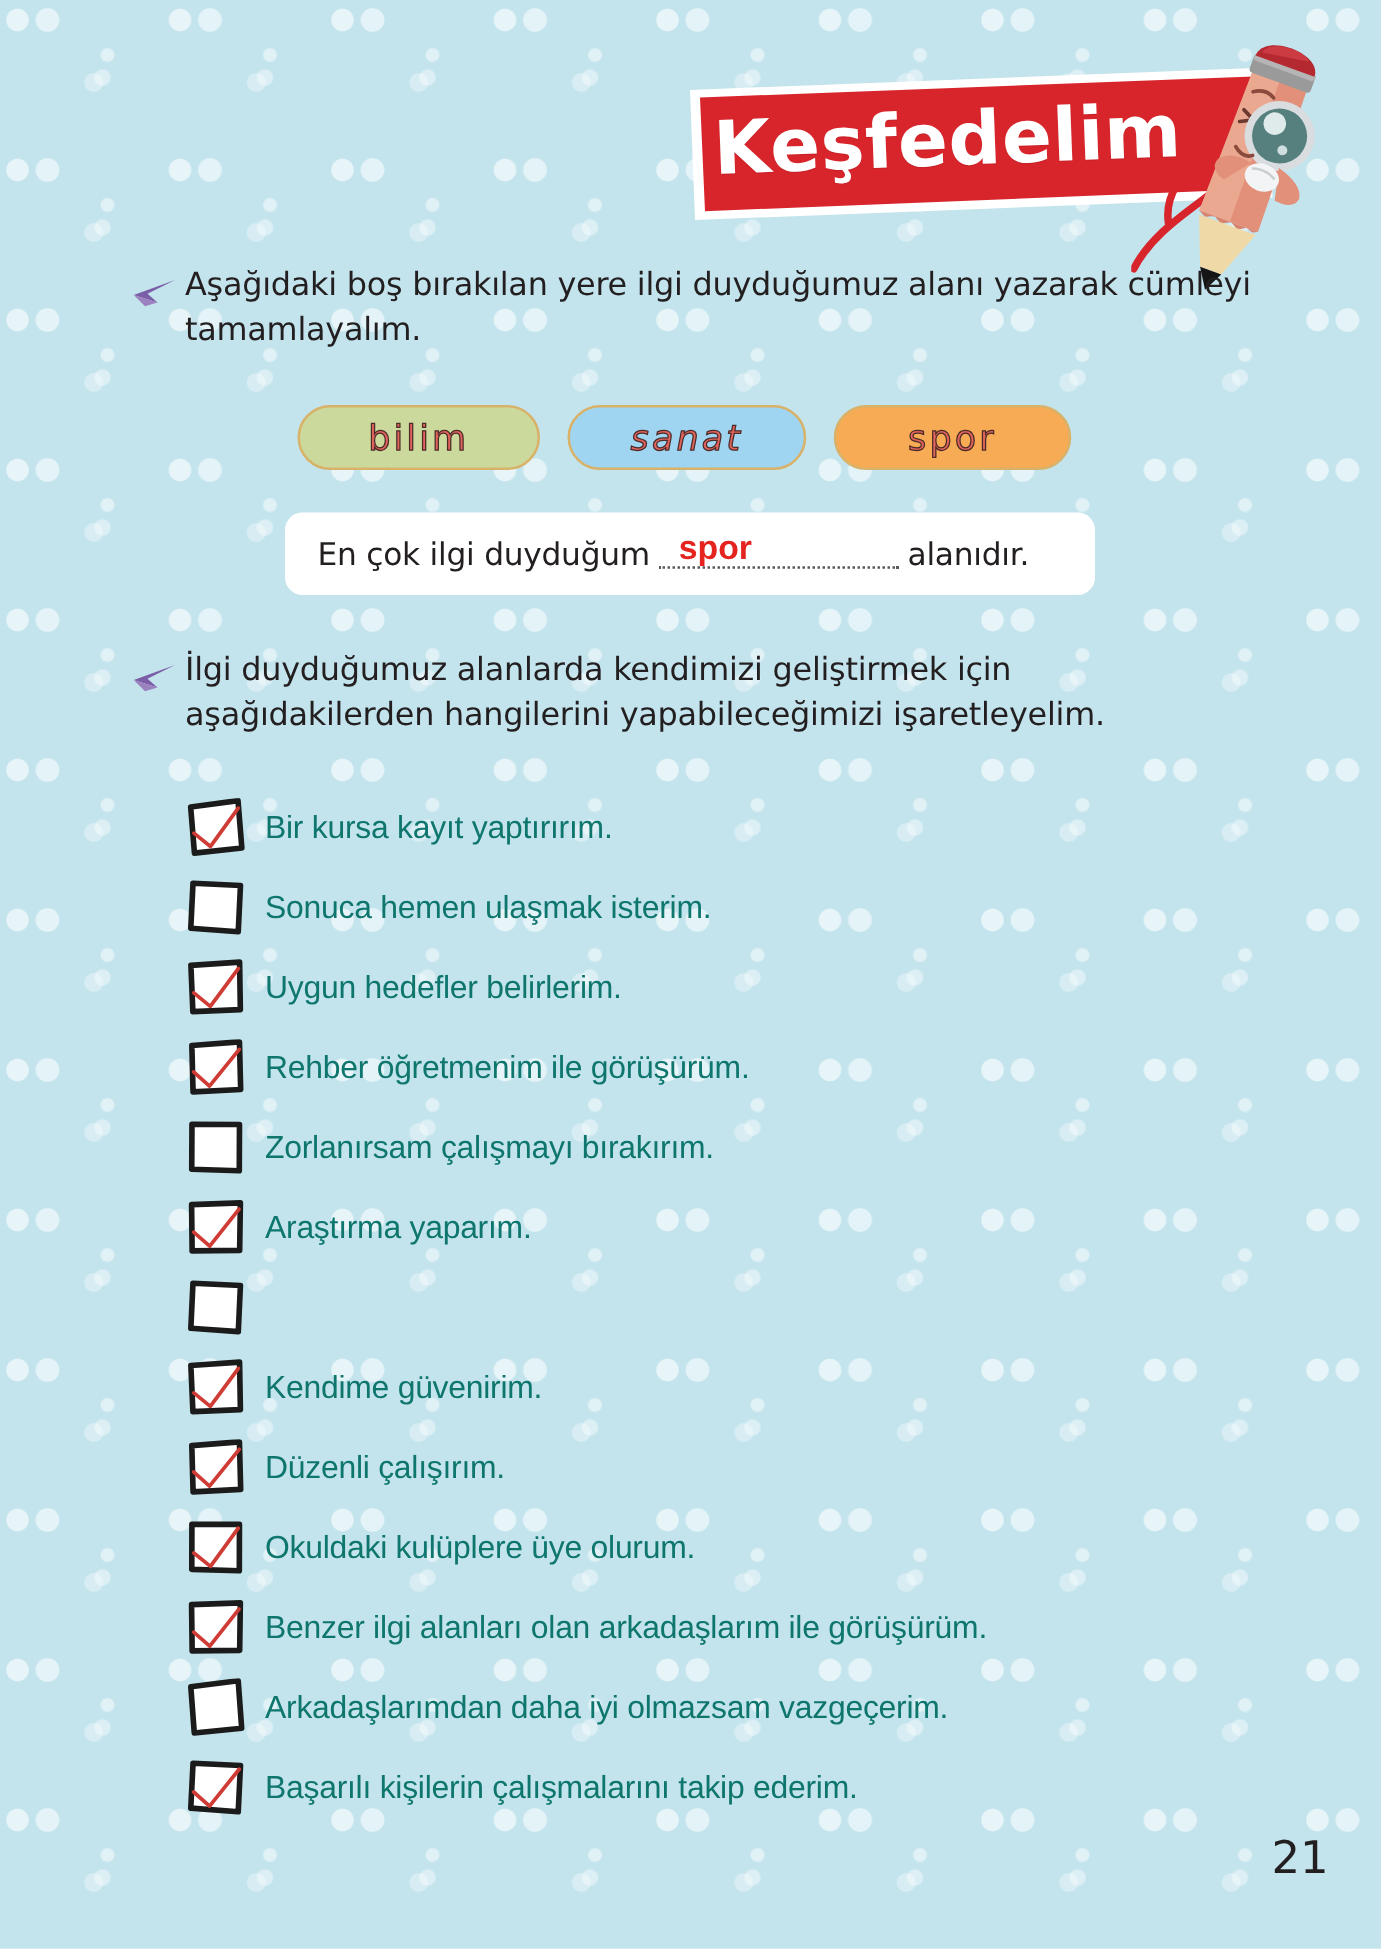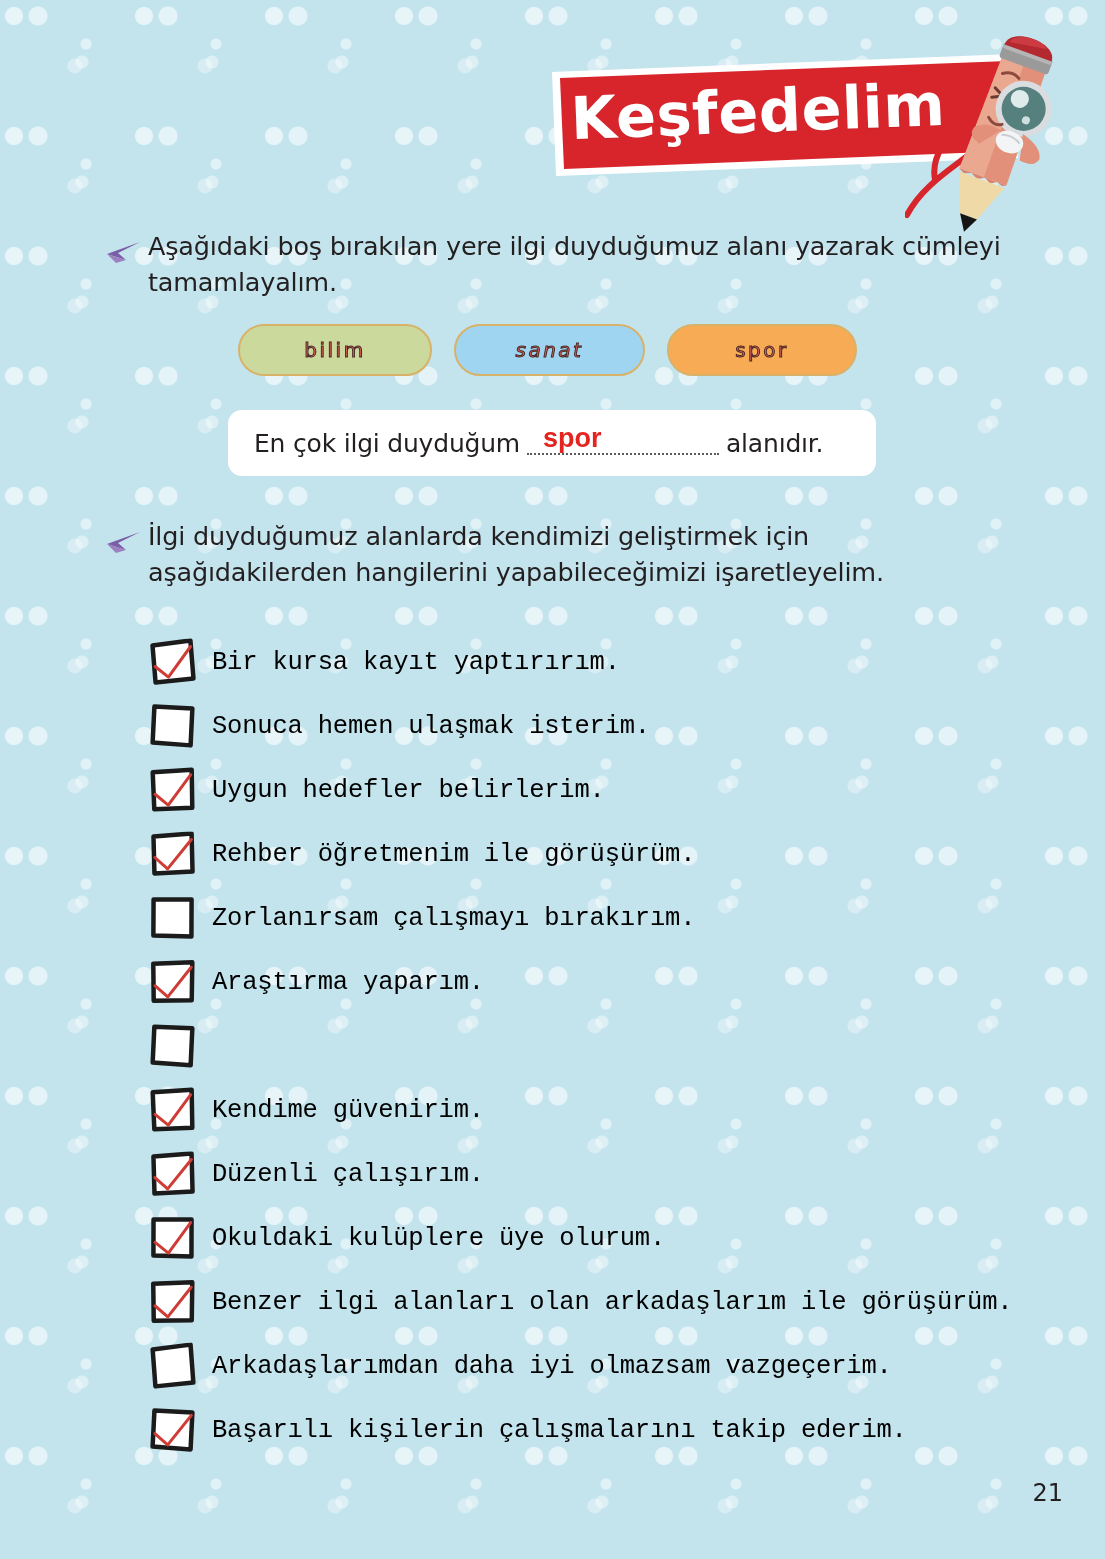--- a/index.html
+++ b/index.html
@@ -86,40 +86,40 @@
     margin-right: 4px;
   }
   .instruction-text {
     font-family: "DejaVu Sans", sans-serif;
     font-size: 25.5px;
     line-height: 1.42;
     color: #231f20;
     letter-spacing: -0.2px;
   }
 
-  #instruction-1 { left: 104px; top: 228px; width: 900px; }
+  #instruction-1 { left: 104px; top: 210px; width: 900px; }
   #instruction-2 { left: 104px; top: 518px; width: 880px; }
 
   
   .pill-row {
     position: absolute;
     left: 238px;
     top: 324px;
     display: flex;
     gap: 22px;
   }
   .pill {
     height: 52px;
     border-radius: 26px;
     border: 2px solid #d8b269;
     display: flex;
     align-items: center;
     justify-content: center;
     font-family: "DejaVu Sans", sans-serif;
-    font-size: 20px;
+    font-size: 28px;
     letter-spacing: 2.5px;
     color: #e2645c;
     -webkit-text-stroke: 1px #4a2b28;
     box-sizing: border-box;
   }
   #pill-bilim { width: 194px; background: #cbda9c; }
   #pill-sanat { width: 191px; background: #a0d5f1; }
   #pill-spor  { width: 190px; background: #f8ab55; }
 
   
@@ -185,35 +185,35 @@
   }
   .checkbox {
     position: relative;
     flex: 0 0 auto;
     width: 46px;
     height: 46px;
     margin-right: 16px;
   }
   .checkbox svg { display: block; }
   .check-label {
-    font-family: Liberation Mono, monospace;
+    font-family: Liberation Sans, sans-serif;
     font-size: 25.5px;
-    color: #000000;
+    color: #0f766e;
     letter-spacing: -0.2px;
     white-space: nowrap;
     text-align: center;
   }
 
   
   .page-number {
     position: absolute;
     right: 42px;
     bottom: 52px;
     font-family: "DejaVu Sans", sans-serif;
-    font-size: 24px;
+    font-size: 36px;
     color: #231f20;
   }
 </style>
 </head>
 <body>
 
 <div id="page">
 
   <div class="bg-dots"></div>
 

